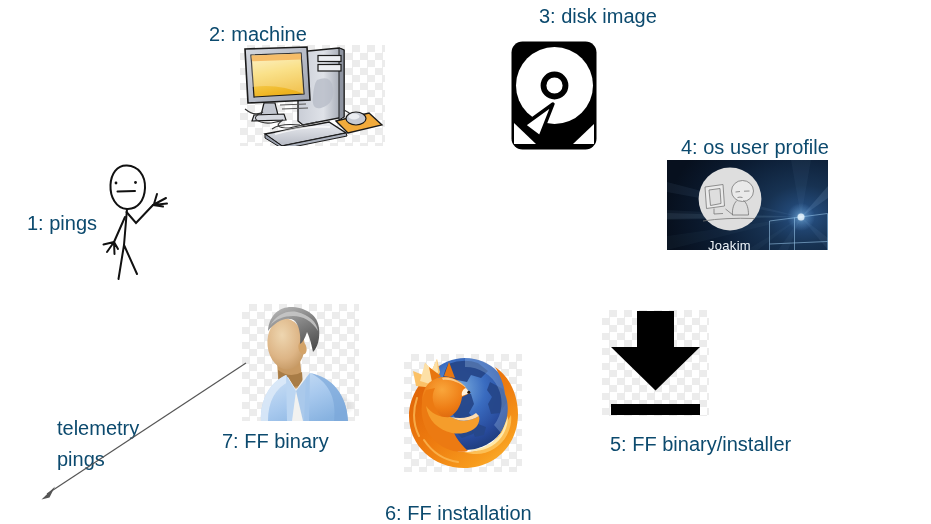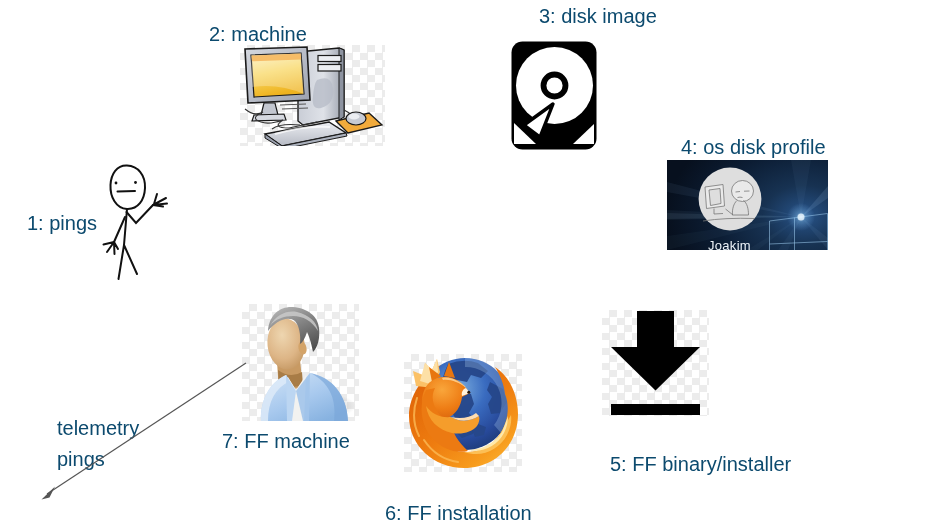--- a/index.html
+++ b/index.html
@@ -3,24 +3,24 @@
 html,body{margin:0;padding:0;background:#fff}
 body{width:931px;height:524px;position:relative;overflow:hidden;font-family:"Liberation Sans",sans-serif}
 .lbl{position:absolute;color:#0c4a6e;font-size:20px;line-height:20px;white-space:nowrap}
 .checker{position:absolute;background-color:#fff;background-image:repeating-conic-gradient(#ececec 0% 25%,#ffffff 0% 50%);background-size:15px 15px}
 svg{position:absolute;display:block}
 </style></head><body>
 
 <div class="lbl" id="l1" style="left:27px;top:213px">1: pings</div>
 <div class="lbl" id="l2" style="left:209px;top:24px">2: machine</div>
 <div class="lbl" id="l3" style="left:539px;top:6px">3: disk image</div>
-<div class="lbl" id="l4" style="left:681px;top:137px">4: os disk profile</div>
-<div class="lbl" id="l5" style="left:610px;top:454px">5: FF binary/installer</div>
+<div class="lbl" id="l4" style="left:681px;top:137px">4: os user profile</div>
+<div class="lbl" id="l5" style="left:610px;top:434px">5: FF binary/installer</div>
 <div class="lbl" id="l6" style="left:385px;top:503px">6: FF installation</div>
-<div class="lbl" id="l7" style="left:222px;top:431px">7: FF machine</div>
+<div class="lbl" id="l7" style="left:222px;top:431px">7: FF binary</div>
 <div class="lbl" id="l8" style="left:57px;top:413px;line-height:31px">telemetry<br>pings</div>
 
 <div class="checker" id="ck-machine" style="left:240px;top:45px;width:145px;height:101px"></div>
 <div class="checker" id="ck-avatar" style="left:242px;top:304px;width:117px;height:117px"></div>
 <div class="checker" id="ck-ff" style="left:404px;top:354px;width:118px;height:118px"></div>
 <div class="checker" id="ck-dl" style="left:602px;top:310px;width:107px;height:106px"></div>
 
 <svg id="machine" style="left:240px;top:45px" width="145" height="101" viewBox="0 0 145 101">
   <defs>
     <linearGradient id="twr" x1="0" y1="0" x2="1" y2="0">

